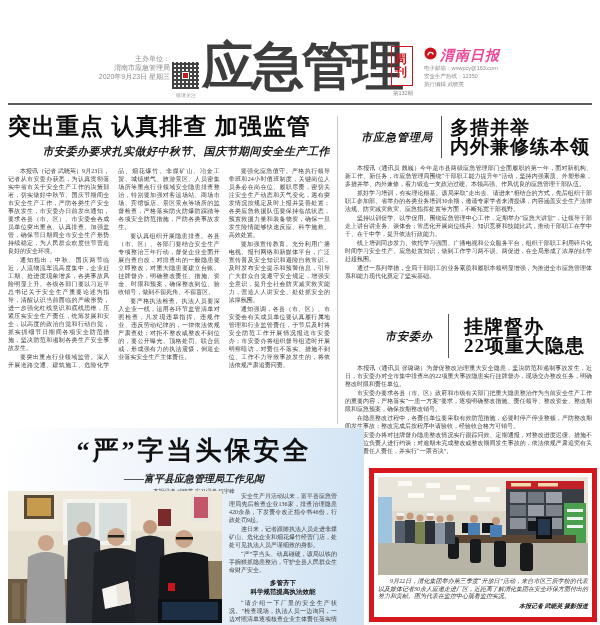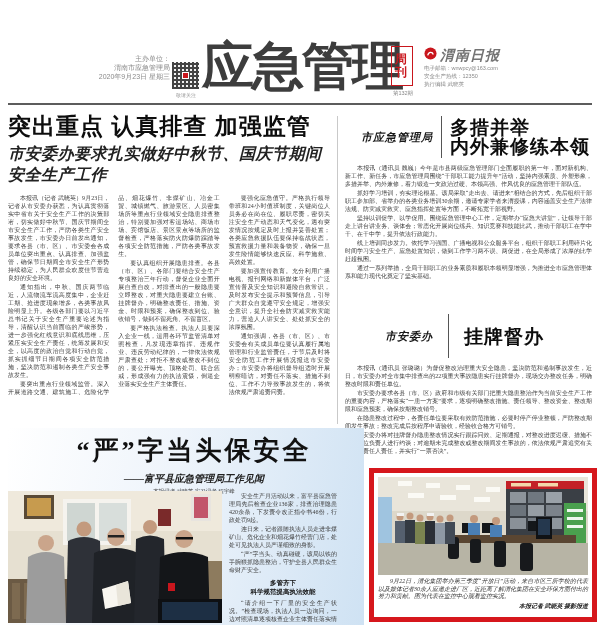--- a/index.html
+++ b/index.html
@@ -21,34 +21,34 @@
               font-family:"Liberation Sans","DejaVu Sans",sans-serif; font-weight:900;
               font-size:52px; line-height:60px; letter-spacing:-2px; color:#3d3d3d; white-space:nowrap;}
   .weekly-box { position:absolute; left:391px; top:46px; width:22px; height:40px;
                 border:1.5px solid #c9161d; color:#c9161d; font-weight:bold;
                 font-size:12px; line-height:13px; text-align:center; padding-top:6px;
                 writing-mode:vertical-rl; text-orientation:upright; letter-spacing:2px;
                 writing-mode:initial; }
   .weekly-box span { display:block; }
   .issue { position:absolute; left:386px; top:90px; width:34px; font-size:5.5px; color:#888;
            font-family:"Liberation Sans",sans-serif; text-align:center;}
-  .brand { position:absolute; left:424px; top:46px; color:#737373; font-weight:bold;
+  .brand { position:absolute; left:424px; top:46px; color:#ec4899; font-weight:bold;
            font-style:italic; font-size:14px; letter-spacing:1px; white-space:nowrap;}
   .brand-mark { position:absolute; left:424px; top:47px; width:13px; height:13px; }
   .brand-text { position:absolute; left:440px; top:47px; }
   .pub-info { position:absolute; left:424px; top:64px; width:120px; font-size:5.5px;
               line-height:8px; color:#8a8a8a; font-family:"Liberation Sans",sans-serif;}
   .head-rule { position:absolute; left:8px; top:103px; width:584px; height:2px; background:#5c5c5c; }
 
   
   .main-art { position:absolute; left:8px; top:112px; width:322px; height:313px; overflow:hidden;}
   .main-headline { font-family:"Liberation Sans","DejaVu Sans",sans-serif; font-weight:900;
                    font-size:23px; line-height:28px; color:#0d0d0d; letter-spacing:1px;}
-  .main-subhead { margin-top:4px; font-style:italic; font-weight:bold; font-size:16px;
-                  color:#222; text-align:left; letter-spacing:0.5px;}
+  .main-subhead { margin-top:4px; font-style:italic; font-weight:bold; font-size:11px;
+                  color:#222; text-align:right; letter-spacing:0.5px;}
   .main-body { margin-top:8px; height:252px; overflow:hidden;
                column-count:3; column-gap:9px; column-fill:balance;}
   .tiny p { font-size:6px; line-height:8px; color:#3c3c3c; text-align:justify;
             text-indent:2em; margin-bottom:1px;}
 
   .v-divider { position:absolute; left:337px; top:116px; width:1px; height:308px; background:#c9c9c9;}
 
   
   .ra-head { position:absolute; display:flex; align-items:center; }
   .ra-label { width:96px; text-align:right; padding-right:8px; font-style:italic; font-weight:bold;
@@ -151,20 +151,21 @@
     <p>坚持以训促学、以学促用。围绕应急管理中心工作，定期举办“应急大讲堂”，让领导干部走上讲台讲业务、谈体会；常态化开展岗位练兵、知识竞赛和技能比武，推动干部职工在学中干、在干中学，提升依法行政能力。</p>
     <p>线上培训同步发力。依托学习强国、广播电视和公众服务平台，组织干部职工利用碎片化时间学习安全生产、应急处置知识，做到工作学习两不误、两促进，在全局形成了浓厚的比学赶超氛围。</p>
     <p>通过一系列举措，全局干部职工的业务素质和履职本领明显增强，为推进全市应急管理体系和能力现代化奠定了坚实基础。</p>
   </div>
 
   <div class="ra-head" id="raB-head">
     <div class="ra-label">市安委办</div>
     <div class="ra-rule"></div>
     <div class="ra-title">
       <div>挂牌督办</div>
+      <div>22项重大隐患</div>
     </div>
   </div>
   <div class="ra-body tiny" id="raB-body">
     <p>本报讯（通讯员 张璐璐）为督促整改治理重大安全隐患，坚决防范和遏制事故发生，近日，市安委办对全市集中排查出的22项重大事故隐患实行挂牌督办，现场交办整改任务，明确整改时限和责任单位。</p>
     <p>市安委办要求各县（市、区）政府和市级有关部门把重大隐患整治作为当前安全生产工作的重要内容，严格落实“一患一方案”要求，逐项明确整改措施、责任领导、整改资金、整改期限和应急预案，确保按期整改销号。</p>
     <p>在隐患整改过程中，各责任单位要采取有效防范措施，必要时停产停业整顿，严防整改期间发生事故；整改完成后按程序申请验收，经验收合格方可销号。</p>
     <p>市安委办将对挂牌督办隐患整改情况实行跟踪问效、定期通报，对整改进度迟缓、措施不力的单位负责人进行约谈；对逾期未完成整改或整改期间发生事故的，依法依规严肃追究有关单位和责任人责任，并实行“一票否决”。</p>
   </div>
 
   <div class="feature">

